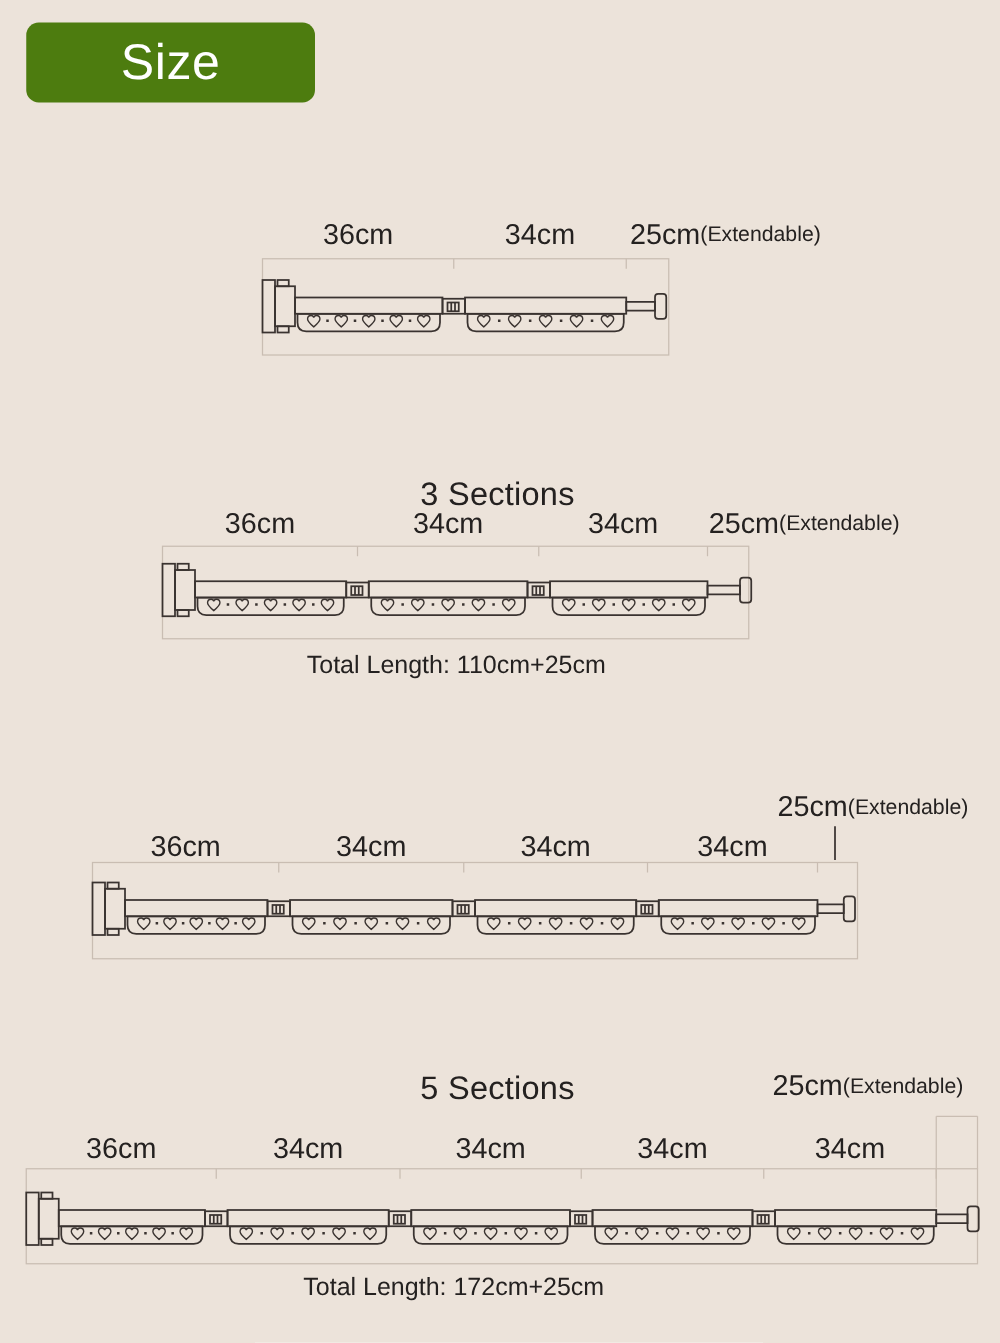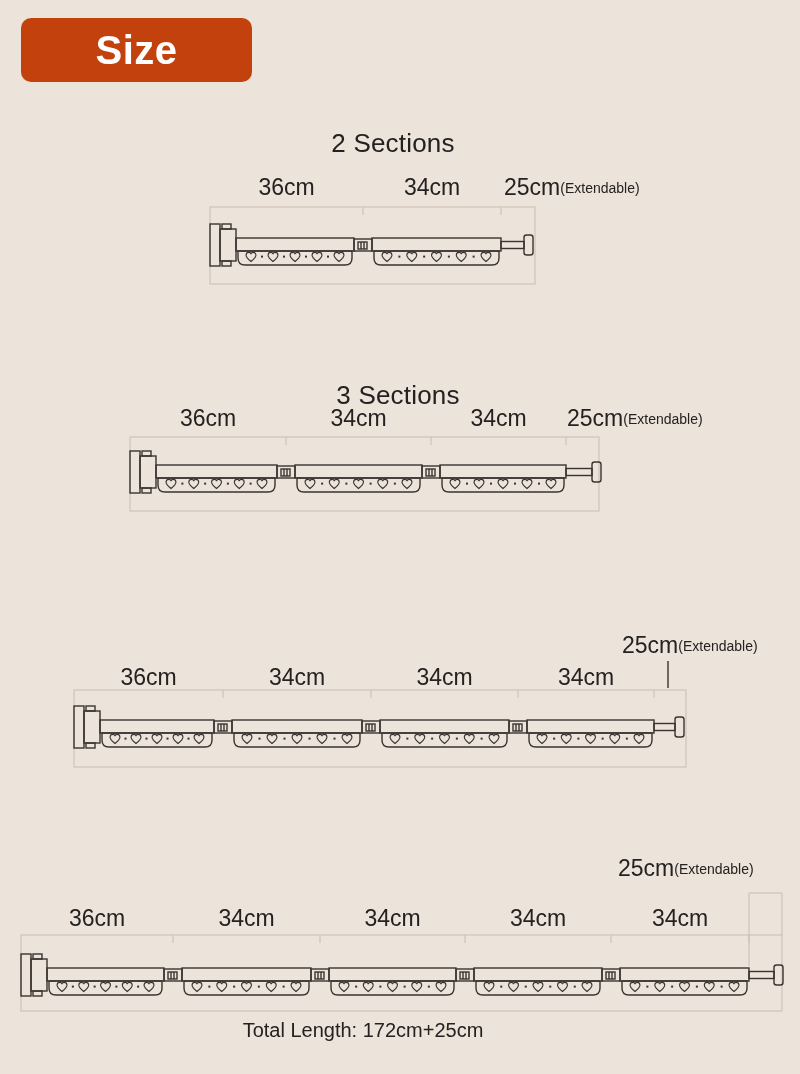--- a/index.html
+++ b/index.html
@@ -17,31 +17,31 @@
   .dg-title {
     position:absolute; transform:translateX(-50%); white-space:nowrap;
     font-size:26px; letter-spacing:0.2px;
   }
   .mlabel {
     position:absolute; transform:translateX(-50%); white-space:nowrap;
     font-size:23px;
   }
   .ext { position:absolute; display:flex; align-items:center; white-space:nowrap; }
   .ext .ext-size { font-size:23px; }
-  .ext .ext-note { font-size:14px; }
+  .ext .ext-note { font-size:17px; }
   .total {
     position:absolute; transform:translateX(-50%); white-space:nowrap;
     font-size:20px;
   }
 </style>
 </head>
 <body>
 
 <div class="page" id="page" style="background: rgb(236, 227, 218); color: rgb(36, 33, 32);">
-  <div class="badge" style="background: #c2410c; color: rgb(255, 255, 255); font-weight: bold;">Size</div>
+  <div class="badge" style="background: #4d7c0f; color: rgb(255, 255, 255);">Size</div>
   <svg class="drawing" id="drawing" width="800" height="1074" viewBox="0 0 800 1074">
       <g>
         <g stroke="#c9bdb2" fill="none" stroke-width="1">
           <rect x="210" y="207" width="325" height="77"></rect>
           <line x1="363" y1="207" x2="363" y2="215"></line>
           <line x1="501" y1="207" x2="501" y2="215"></line>
         </g>
         <g stroke="#3a3330" fill="none" stroke-width="1.4">
           <rect x="210" y="224" width="10" height="42"></rect>
           <rect x="220" y="229" width="16" height="32"></rect>
@@ -296,49 +296,50 @@
           <rect x="606" y="972" width="9" height="7"></rect>
           <line x1="609" y1="972" x2="609" y2="979"></line>
           <line x1="612" y1="972" x2="612" y2="979"></line>
           <rect x="749" y="971.5" width="25" height="7"></rect>
           <rect x="774" y="965" width="9" height="20" rx="2.5"></rect>
         </g>
       </g>
     </svg>
   <div id="labels">
       <div class="diagram">
-        <div class="dg-title" style="left: 393px; top: 128px;">2 Sections</div>
         <div class="mlabel" style="left: 286.5px; top: 174px;">36cm</div>
         <div class="mlabel" style="left: 432px; top: 174px;">34cm</div>
         <div class="ext" style="left: 504px; top: 174px;">
           <div class="ext-size">25cm</div>
           <div class="ext-note">(Extendable)</div>
         </div>
       </div>
       <div class="diagram">
         <div class="dg-title" style="left: 398px; top: 340px; margin-top: 40px;">3 Sections</div>
         <div class="mlabel" style="left: 208px; top: 405px;">36cm</div>
         <div class="mlabel" style="left: 358.5px; top: 405px;">34cm</div>
         <div class="mlabel" style="left: 498.5px; top: 405px;">34cm</div>
         <div class="ext" style="left: 567px; top: 405px;">
           <div class="ext-size">25cm</div>
           <div class="ext-note">(Extendable)</div>
         </div>
+        <div class="total" style="left: 365px; top: 521px;">Total Length: 110cm+25cm</div>
       </div>
       <div class="diagram">
         <div class="mlabel" style="left: 148.5px; top: 664px;">36cm</div>
         <div class="mlabel" style="left: 297px; top: 664px;">34cm</div>
         <div class="mlabel" style="left: 444.5px; top: 664px;">34cm</div>
         <div class="mlabel" style="left: 586px; top: 664px;">34cm</div>
         <div class="ext" style="left: 622px; top: 632px;">
           <div class="ext-size">25cm</div>
           <div class="ext-note">(Extendable)</div>
         </div>
       </div>
       <div class="diagram">
+        <div class="dg-title" style="left: 398px; top: 855px;">5 Sections</div>
         <div class="mlabel" style="left: 97px; top: 905px;">36cm</div>
         <div class="mlabel" style="left: 246.5px; top: 905px;">34cm</div>
         <div class="mlabel" style="left: 392.5px; top: 905px;">34cm</div>
         <div class="mlabel" style="left: 538px; top: 905px;">34cm</div>
         <div class="mlabel" style="left: 680px; top: 905px;">34cm</div>
         <div class="ext" style="left: 618px; top: 855px;">
           <div class="ext-size">25cm</div>
           <div class="ext-note">(Extendable)</div>
         </div>
         <div class="total" style="left: 363px; top: 1019px;">Total Length: 172cm+25cm</div>

